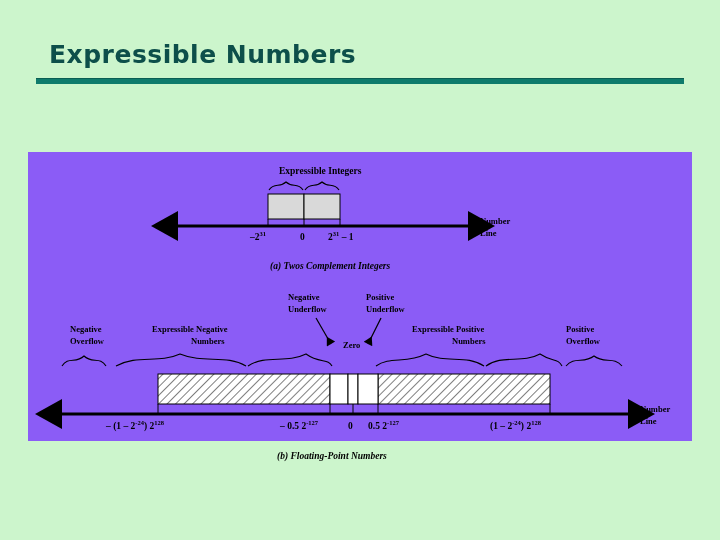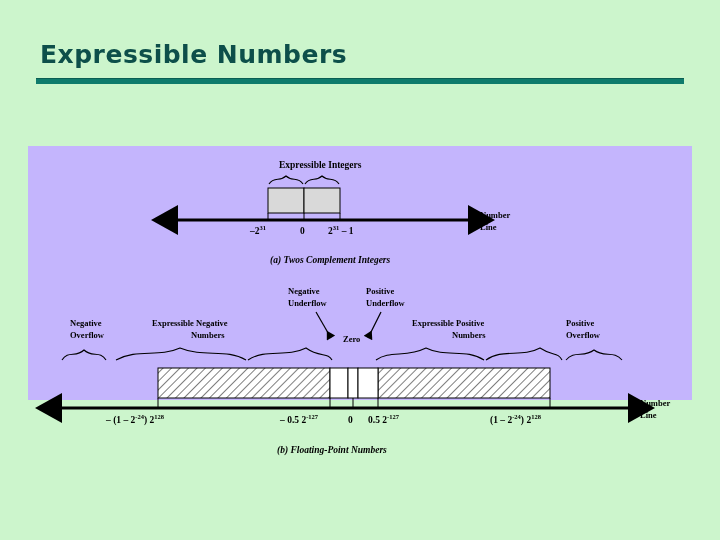--- a/index.html
+++ b/index.html
@@ -13,44 +13,44 @@
     font-family: "Liberation Sans", sans-serif;
     overflow: hidden;
   }
   .slide {
     position: relative;
     width: 720px;
     height: 540px;
   }
   .slide-title {
     position: absolute;
-    left: 40px;
+    left: 49px;
     top: 40px;
     font-size: 25px;
     font-weight: bold;
     color: #0d4f4a;
     letter-spacing: 0.5px;
     font-family: "DejaVu Sans", sans-serif;
   }
   .title-rule {
     position: absolute;
     left: 36px;
     top: 78px;
     width: 648px;
     height: 5px;
     background: #0f7b6c;
     border-top: 1px solid #0b5e52;
   }
   .figure-panel {
     position: absolute;
     left: 28px;
-    top: 146px;
+    top: 152px;
     width: 664px;
-    height: 254px;
-    background: #c4b5fd;
+    height: 289px;
+    background: #8b5cf6;
   }
   .fig {
     position: absolute;
     left: 0;
     top: 0;
     width: 664px;
     height: 322px;
     font-family: "Liberation Serif", serif;
   }
   .fig text {

